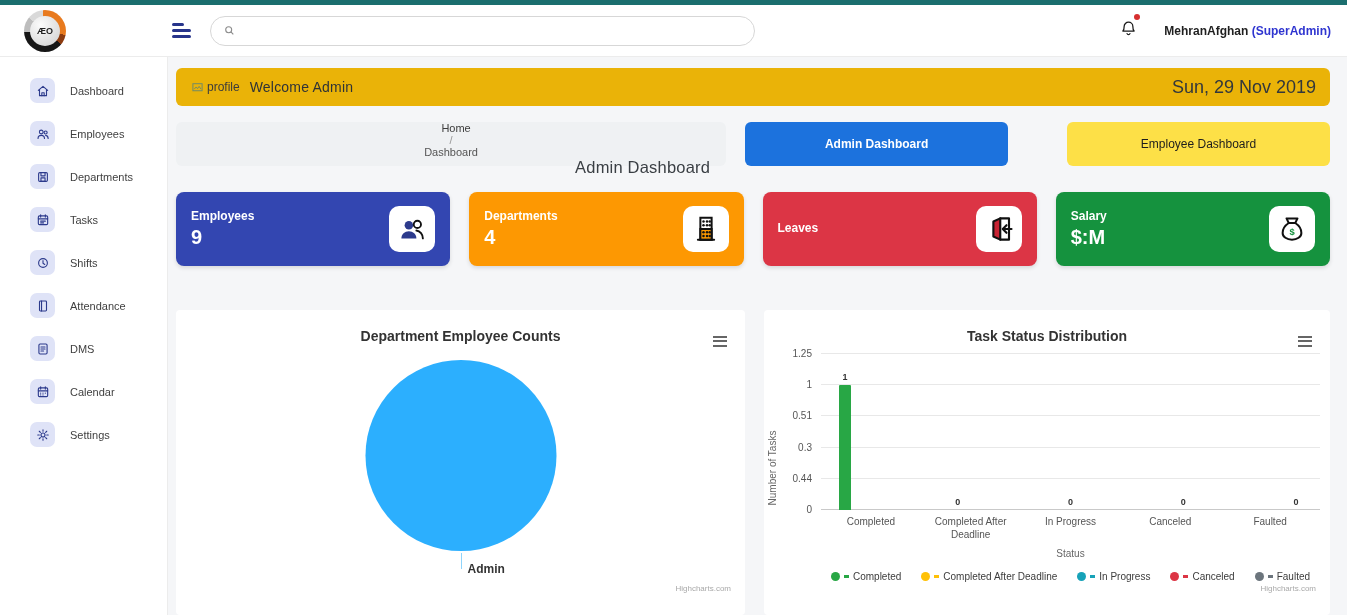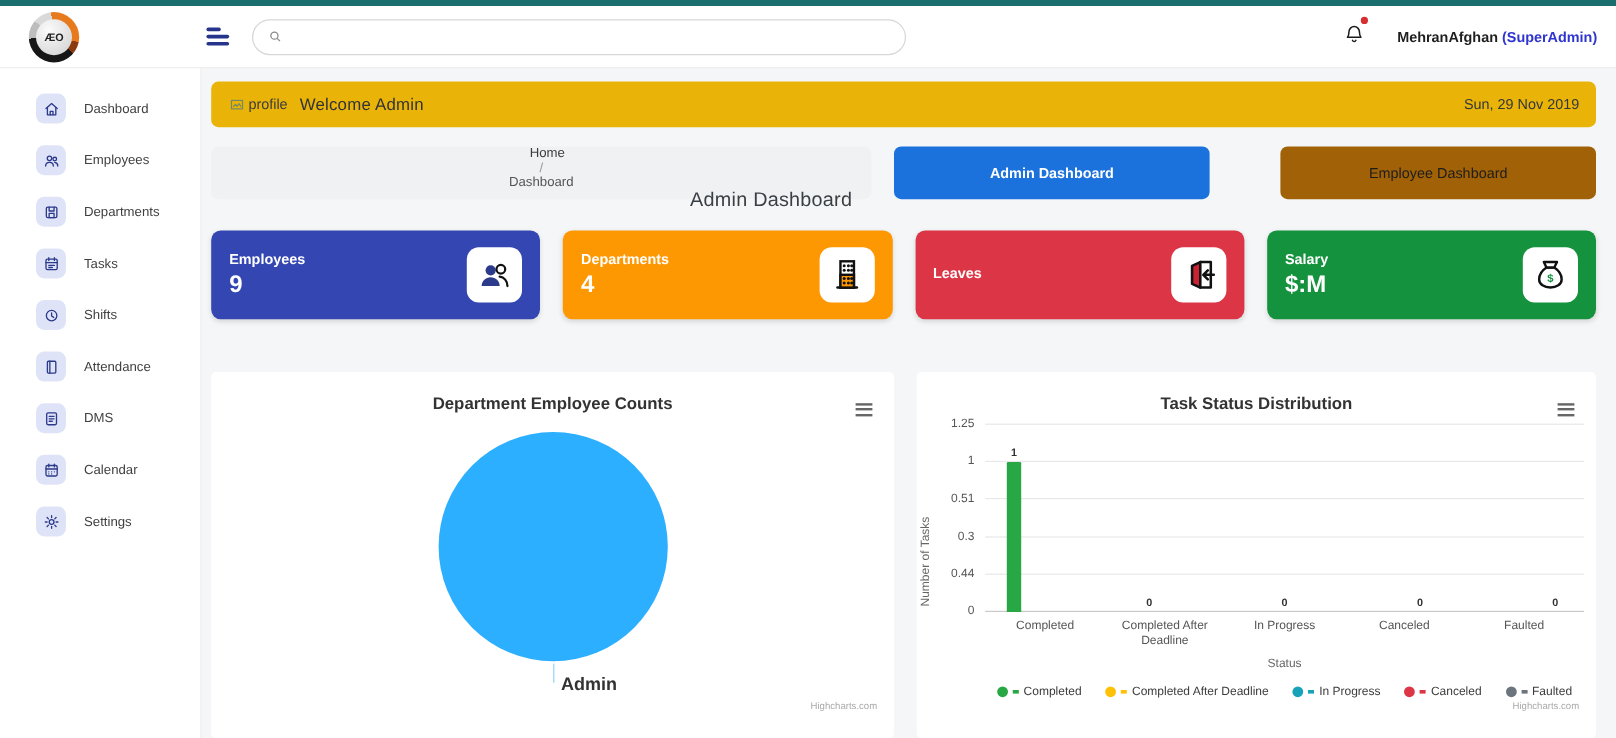--- a/index.html
+++ b/index.html
@@ -38,31 +38,31 @@
                display:flex; align-items:center; justify-content:center; flex:none; }
   .side-label { font-size:11px; color:#3f3f3f; margin-left:15px; }
 
   main { flex:1; padding:11px 17px 0 8px; overflow:hidden; }
 
   .welcome-bar { height:38px; background:#eab308; border-radius:6px; display:flex; align-items:center;
                  padding:0 14px; margin-bottom:16px; }
   .profile-broken { display:flex; align-items:center; color:#5e6a58; }
   .profile-alt { font-size:12px; color:#3c3c3c; margin-left:2px; }
   .greeting { font-size:14px; color:#2f3337; margin-left:10px; letter-spacing:.2px; }
-  .date { margin-left:auto; font-size:12px; color:#32373c; }
+  .date { margin-left:auto; font-size:18px; color:#32373c; }
 
   .row2 { display:flex; gap:19px; margin-bottom:26px; height:44px; }
   .bc-card { width:570px; background:#eff1f3; border-radius:6px; display:flex; align-items:center; padding:0 16px;flex-direction:column; }
   .bc-text { font-size:11px; color:#3c3c3c; margin-left:10px; }
   .bc-sep { color:#999; margin:0 5px; font-size:11px; }
   .bc-cur { color:#555; }
   .bc-title { margin-left:auto; font-size:16.5px; color:#3a3f44; letter-spacing:.2px; }
   .btn { width:273px; border:none; border-radius:6px; font-family:inherit; font-size:12px; font-weight:bold; cursor:pointer; }
   .btn-admin { background:#1c72dd; color:#fff; }
-  .btn-emp { background:#a16207; color:#1d1d1d; font-weight:normal;margin-left:40px; }
+  .btn-emp { background:#fde047; color:#1d1d1d; font-weight:normal;margin-left:40px; }
 
   .stats { display:grid; grid-template-columns:repeat(4,1fr); gap:19px; margin-bottom:44px; }
   .stat-card { height:74px; border-radius:8px; color:#fff; display:flex; align-items:center;
                justify-content:space-between; padding:0 15px; cursor:pointer; box-shadow:0 2px 4px rgba(0,0,0,.12); }
   .stat-label { font-size:12px; font-weight:bold; }
   .stat-value { font-size:20px; font-weight:bold; margin-top:3px; }
   .stat-icon { width:46px; height:46px; background:#fff; border-radius:10px; display:flex; align-items:center; justify-content:center; }
 
   .charts { display:flex; gap:19px; }
   .chart-card { background:#fff; border-radius:4px; height:305px; position:relative; padding-top:18px; }
@@ -71,21 +71,21 @@
   .chart-title { text-align:center; font-size:14px; font-weight:bold; color:#333; }
   .chart-menu { position:absolute; top:26px; right:18px; cursor:pointer; }
   .chart-menu span { display:block; width:14px; height:2px; background:#666; margin-bottom:2.4px; }
   .credit { position:absolute; right:14px; bottom:22px; font-size:8px; color:#a9a9a9; cursor:pointer; }
 
   
   .pie-area { position:relative; height:250px; }
   .pie { position:absolute; left:50%; top:16px; transform:translateX(-50%); width:191px; height:191px;
          border-radius:50%; background:#2caffe; cursor:pointer; }
   .pie-connector { position:absolute; left:50%; top:209px; width:1px; height:16px; background:#8fd4fb; }
-  .pie-label { position:absolute; left:calc(50% + 7px); top:218px; font-size:15px; font-weight:bold; color:#333; }
+  .pie-label { position:absolute; left:calc(50% + 7px); top:218px; font-size:12px; font-weight:bold; color:#333; }
 
   
   .bar-area { position:relative; margin:10px 10px 0 57px; }
   .bar-plot { position:relative; height:156px; }
   .gridline { position:absolute; left:0; right:0; height:1px; background:#e8e8e8; }
   .gridline.zero { background:#c9c9c9; }
   .ytick { position:absolute; right:calc(100% + 9px); font-size:10px; color:#555; white-space:nowrap; }
   .y-title { position:absolute; left:-49px; top:50%; transform:translate(-50%,-50%) rotate(-90deg);
              transform-origin:center; font-size:10px; color:#666; white-space:nowrap; }
   .bar { position:absolute; bottom:0; width:12px; border-radius:1px 1px 0 0; cursor:pointer; }

